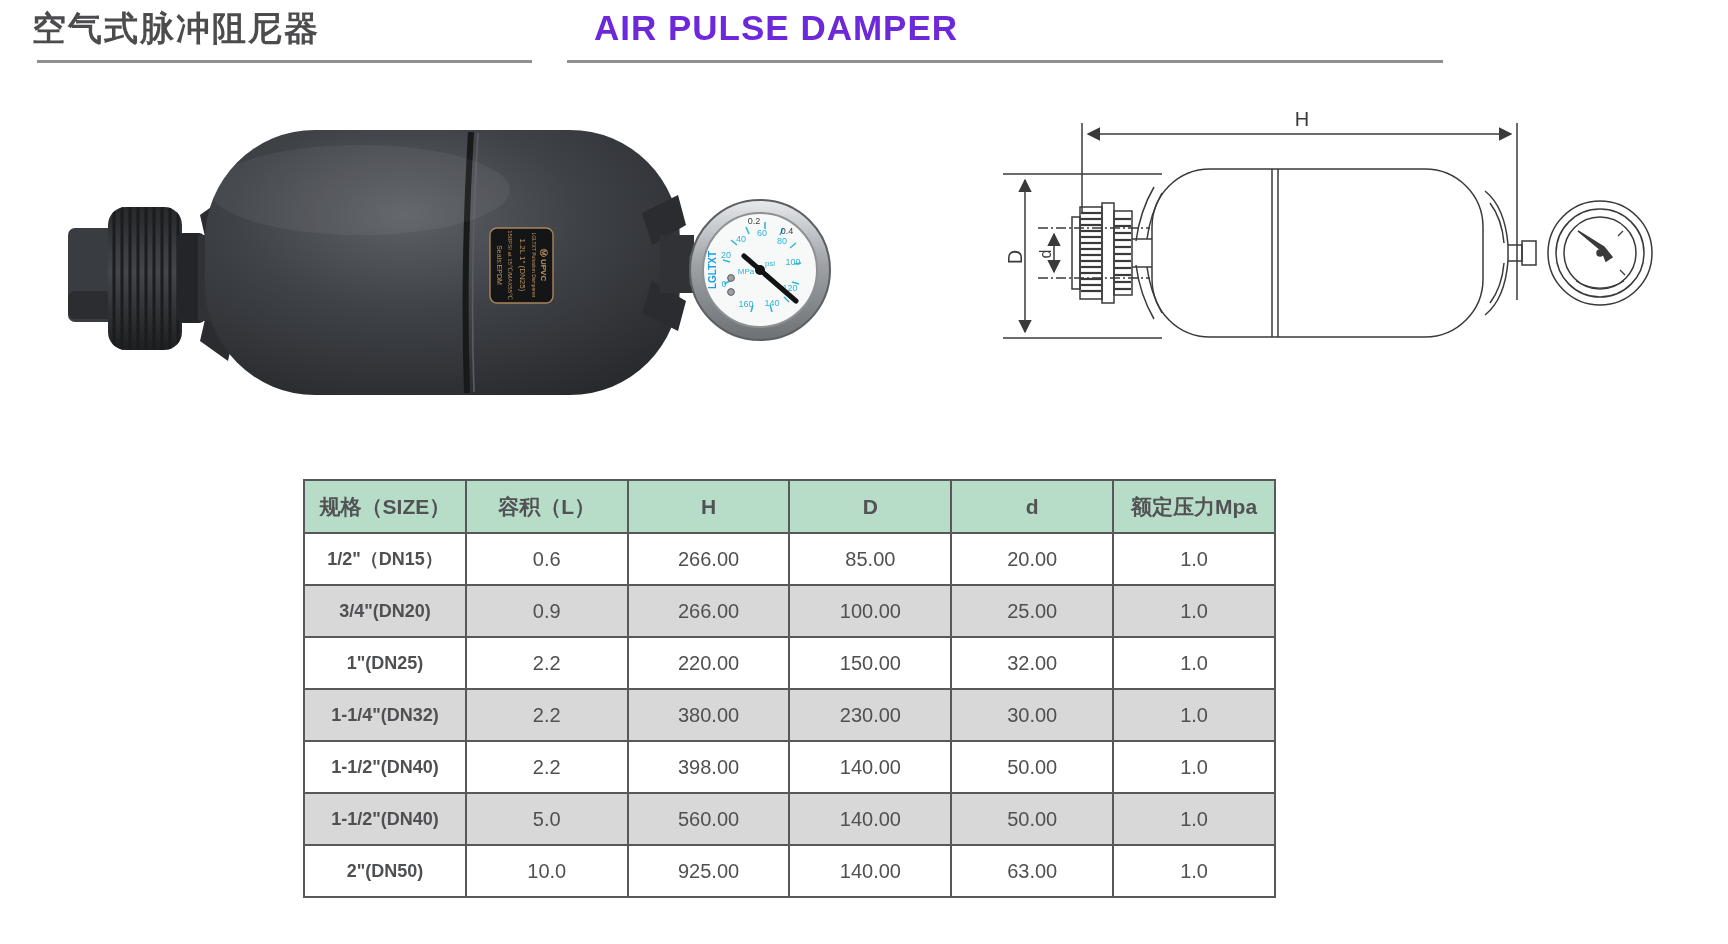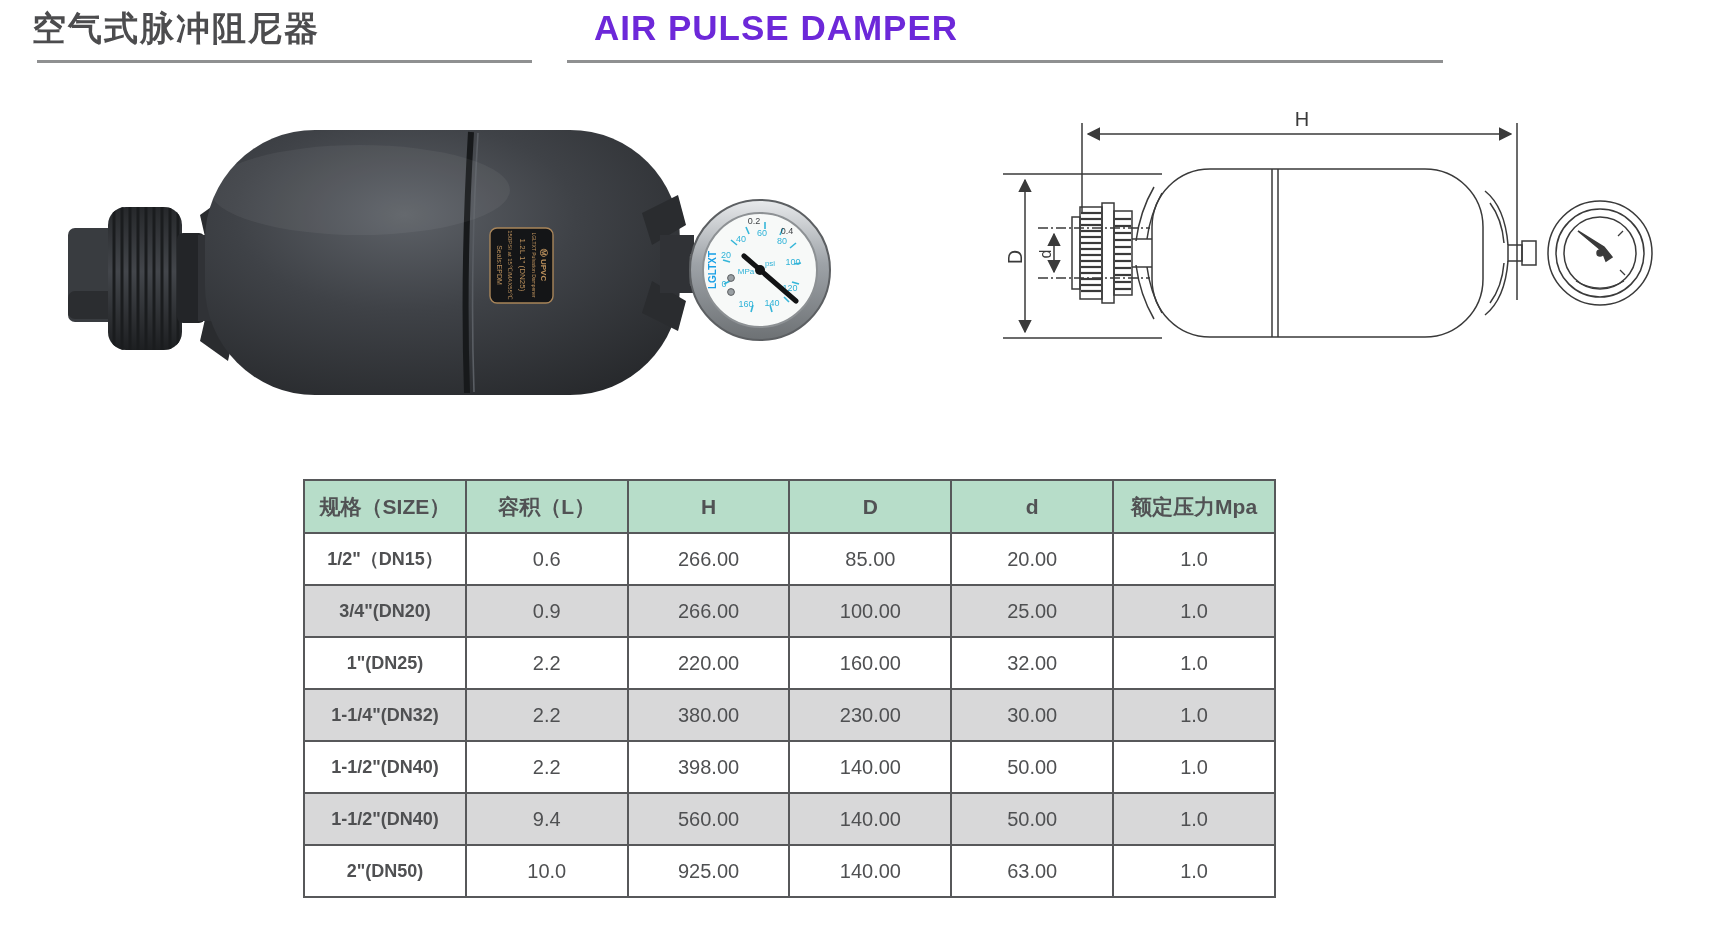--- a/index.html
+++ b/index.html
@@ -276,21 +276,21 @@
           <td>0.9</td>
           <td>266.00</td>
           <td>100.00</td>
           <td>25.00</td>
           <td>1.0</td>
         </tr>
         <tr>
           <td class="size-col">1"(DN25)</td>
           <td>2.2</td>
           <td>220.00</td>
-          <td>160.00</td>
+          <td>150.00</td>
           <td>32.00</td>
           <td>1.0</td>
         </tr>
         <tr class="alt">
           <td class="size-col">1-1/4"(DN32)</td>
           <td>2.2</td>
           <td>380.00</td>
           <td>230.00</td>
           <td>30.00</td>
           <td>1.0</td>
@@ -298,21 +298,21 @@
         <tr>
           <td class="size-col">1-1/2"(DN40)</td>
           <td>2.2</td>
           <td>398.00</td>
           <td>140.00</td>
           <td>50.00</td>
           <td>1.0</td>
         </tr>
         <tr class="alt">
           <td class="size-col">1-1/2"(DN40)</td>
-          <td>9.4</td>
+          <td>5.0</td>
           <td>560.00</td>
           <td>140.00</td>
           <td>50.00</td>
           <td>1.0</td>
         </tr>
         <tr>
           <td class="size-col">2"(DN50)</td>
           <td>10.0</td>
           <td>925.00</td>
           <td>140.00</td>

